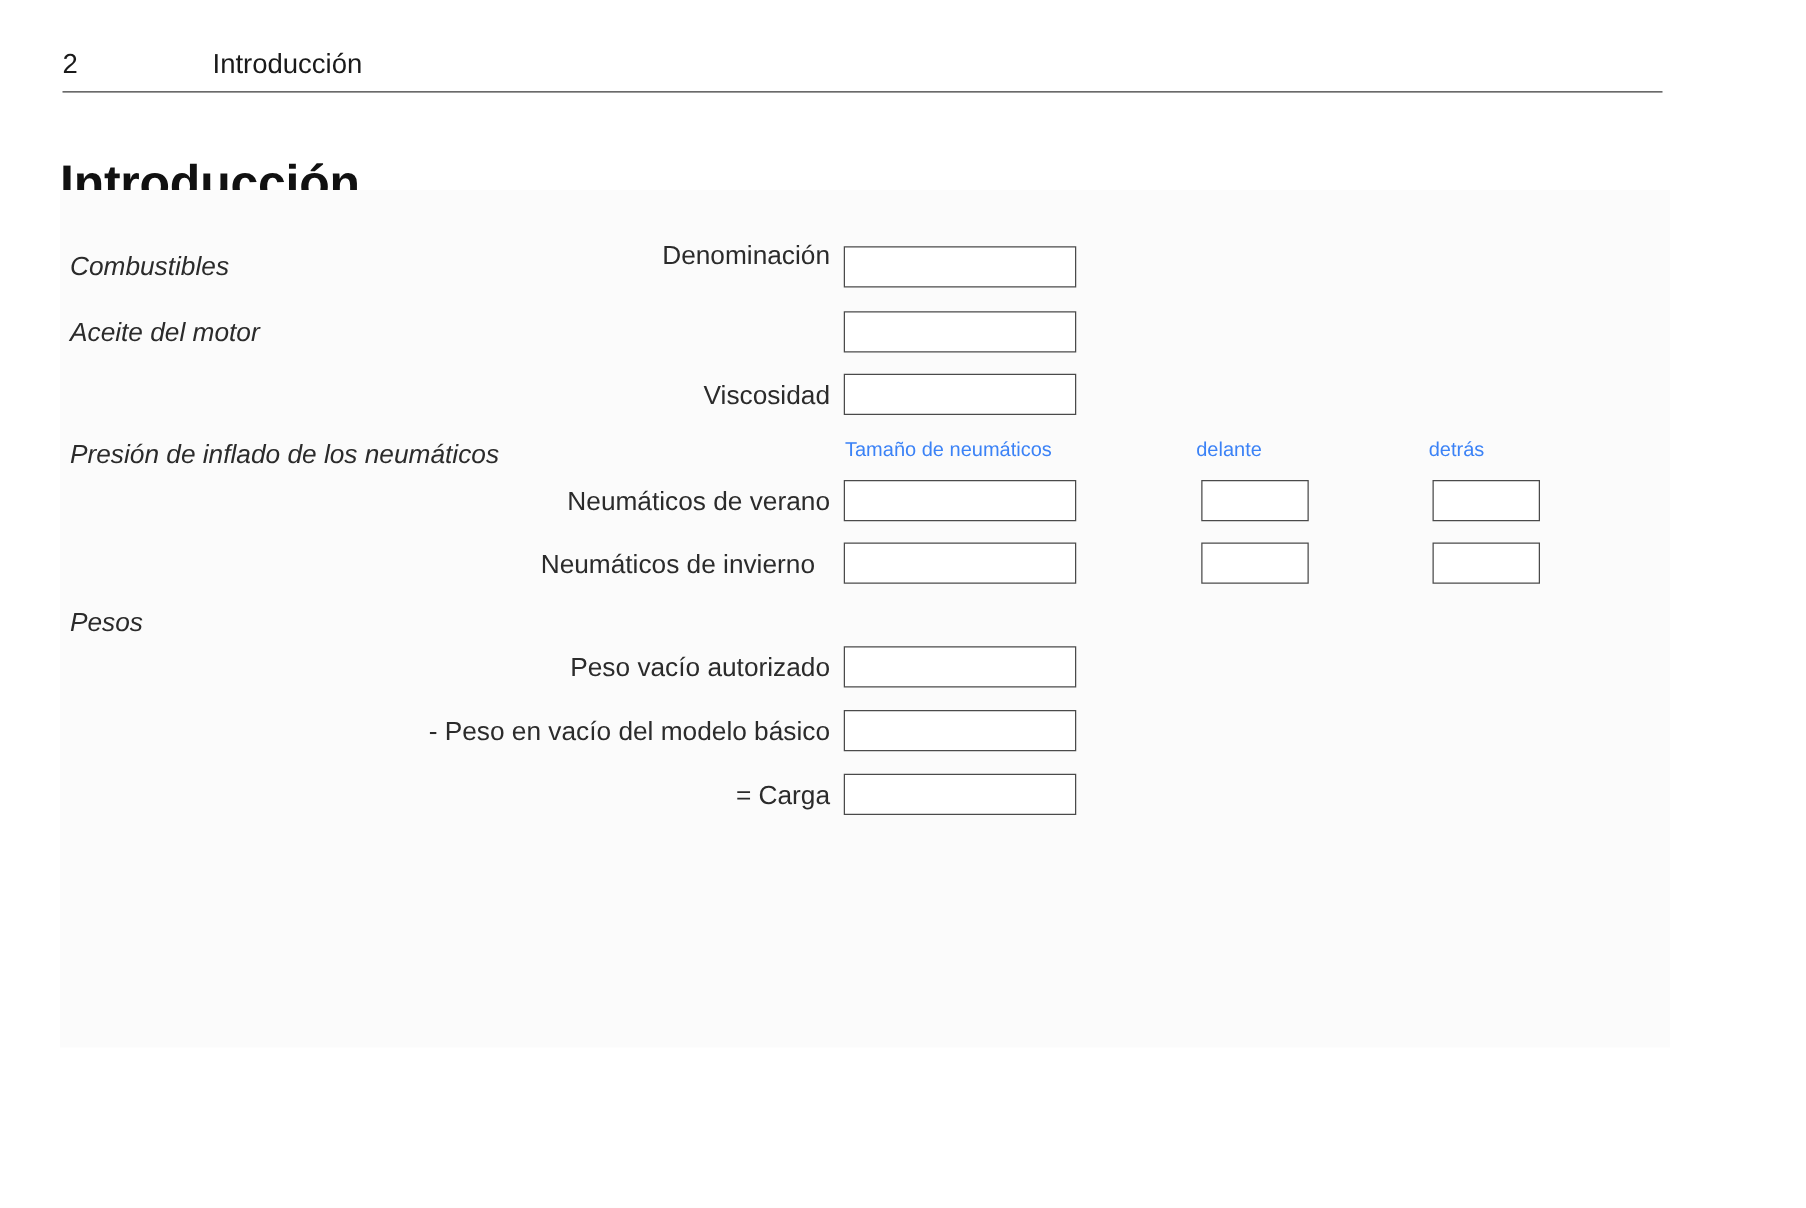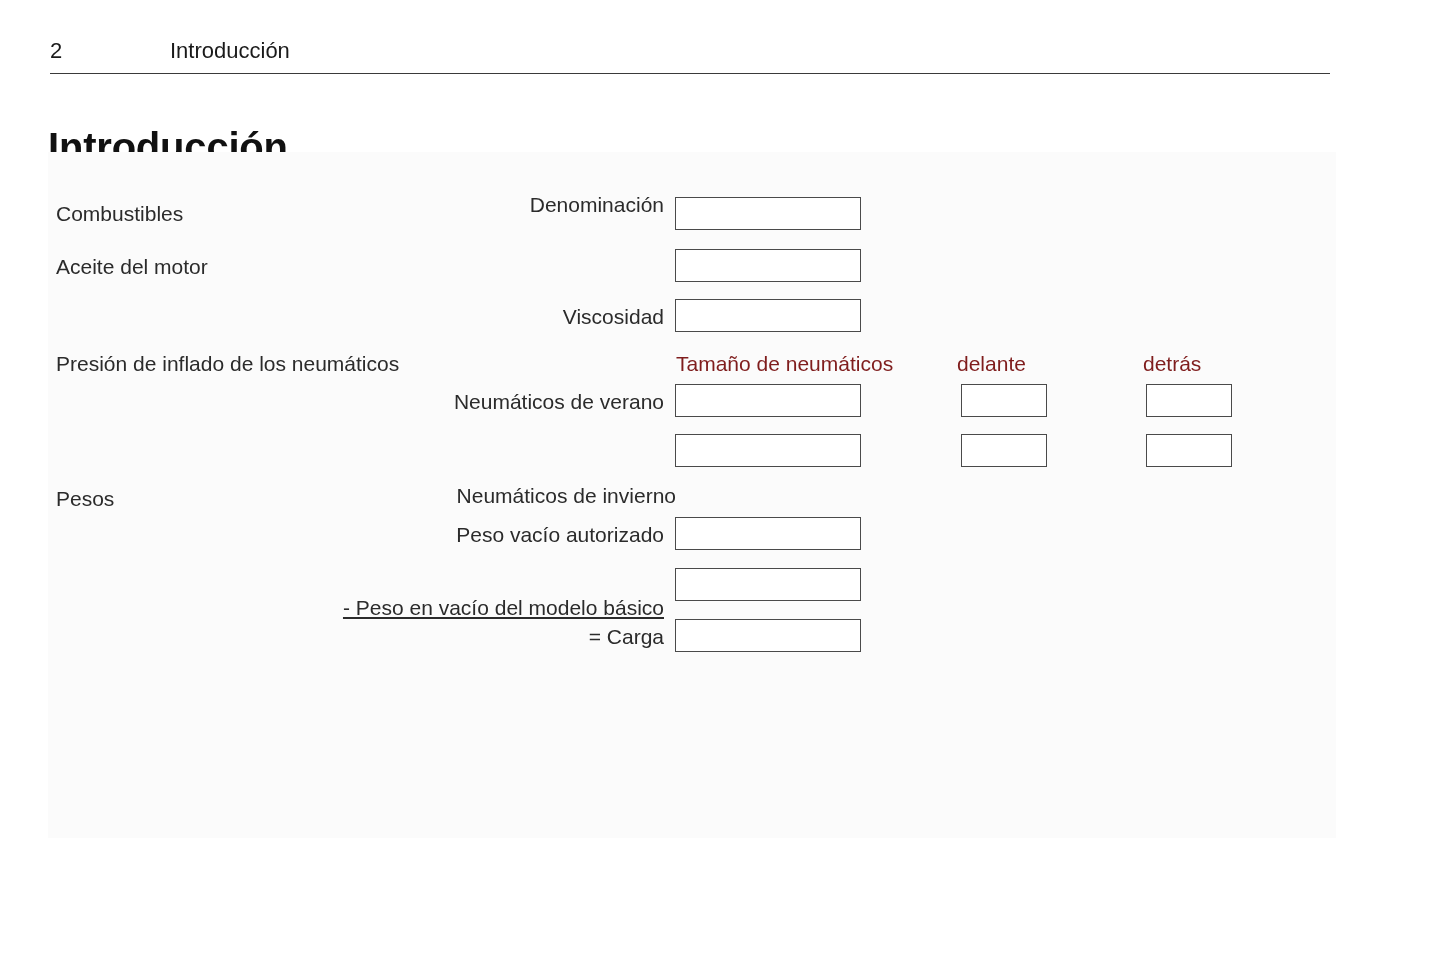--- a/index.html
+++ b/index.html
@@ -61,34 +61,35 @@
     width: 1288px;
     height: 686px;
     background: #fbfbfb;
   }
 
   .section-label {
     position: absolute;
     font-size: 21px;
     color: #2b2b2b;
     white-space: nowrap;
+    font-style: italic;
   }
 
   .field-label {
     position: absolute;
     font-size: 21px;
     color: #2b2b2b;
     text-align: right;
     white-space: nowrap;
   }
 
   .col-head {
     position: absolute;
-    font-size: 21px;
-    color: #7f1d1d;
+    font-size: 16px;
+    color: #3b82f6;
     white-space: nowrap;
   }
 
   .box {
     position: absolute;
     box-sizing: border-box;
     background: #ffffff;
     border: 1.5px solid #4a4a4a;
   }
   .box-wide {
@@ -135,28 +136,28 @@
     <input class="box box-wide" style="left: 627px; top: 97px;" type="text" placeholder="">
 
     <div class="field-label" style="left:326px; top:153px; width:290px;">Viscosidad</div>
     <input class="box box-wide" style="left: 627px; top: 147px;" type="text" placeholder="">
 
     <div class="field-label" style="left:296px; top:238px; width:320px;">Neumáticos de verano</div>
     <input class="box box-wide" style="left: 627px; top: 232px;" type="text" placeholder="">
     <input class="box box-small" style="left: 913px; top: 232px;" type="text">
     <input class="box box-small" style="left: 1098px; top: 232px;" type="text">
 
-    <div class="field-label" style="left:308px; top:288px; width:320px;margin-top:44px;">Neumáticos de invierno</div>
+    <div class="field-label" style="left:284px; top:288px; width:320px;">Neumáticos de invierno</div>
     <input class="box box-wide" style="left: 627px; top: 282px;" type="text" placeholder="">
     <input class="box box-small" style="left: 913px; top: 282px;" type="text">
     <input class="box box-small" style="left: 1098px; top: 282px;" type="text">
 
     <div class="field-label" style="left:276px; top:371px; width:340px;">Peso vacío autorizado</div>
     <input class="box box-wide" style="left: 627px; top: 365px;" type="text" placeholder="">
 
-    <div class="field-label" style="left:216px; top:444px; width:400px;text-decoration:underline;">- Peso en vacío del modelo básico</div>
+    <div class="field-label" style="left:216px; top:422px; width:400px;">- Peso en vacío del modelo básico</div>
     <input class="box box-wide" style="left: 627px; top: 416px;" type="text" placeholder="">
 
     <div class="field-label" style="left:316px; top:473px; width:300px;">= Carga</div>
     <input class="box box-wide" style="left: 627px; top: 467px;" type="text" placeholder="">
 
   </div>
 </div>
 
 </body></html>

